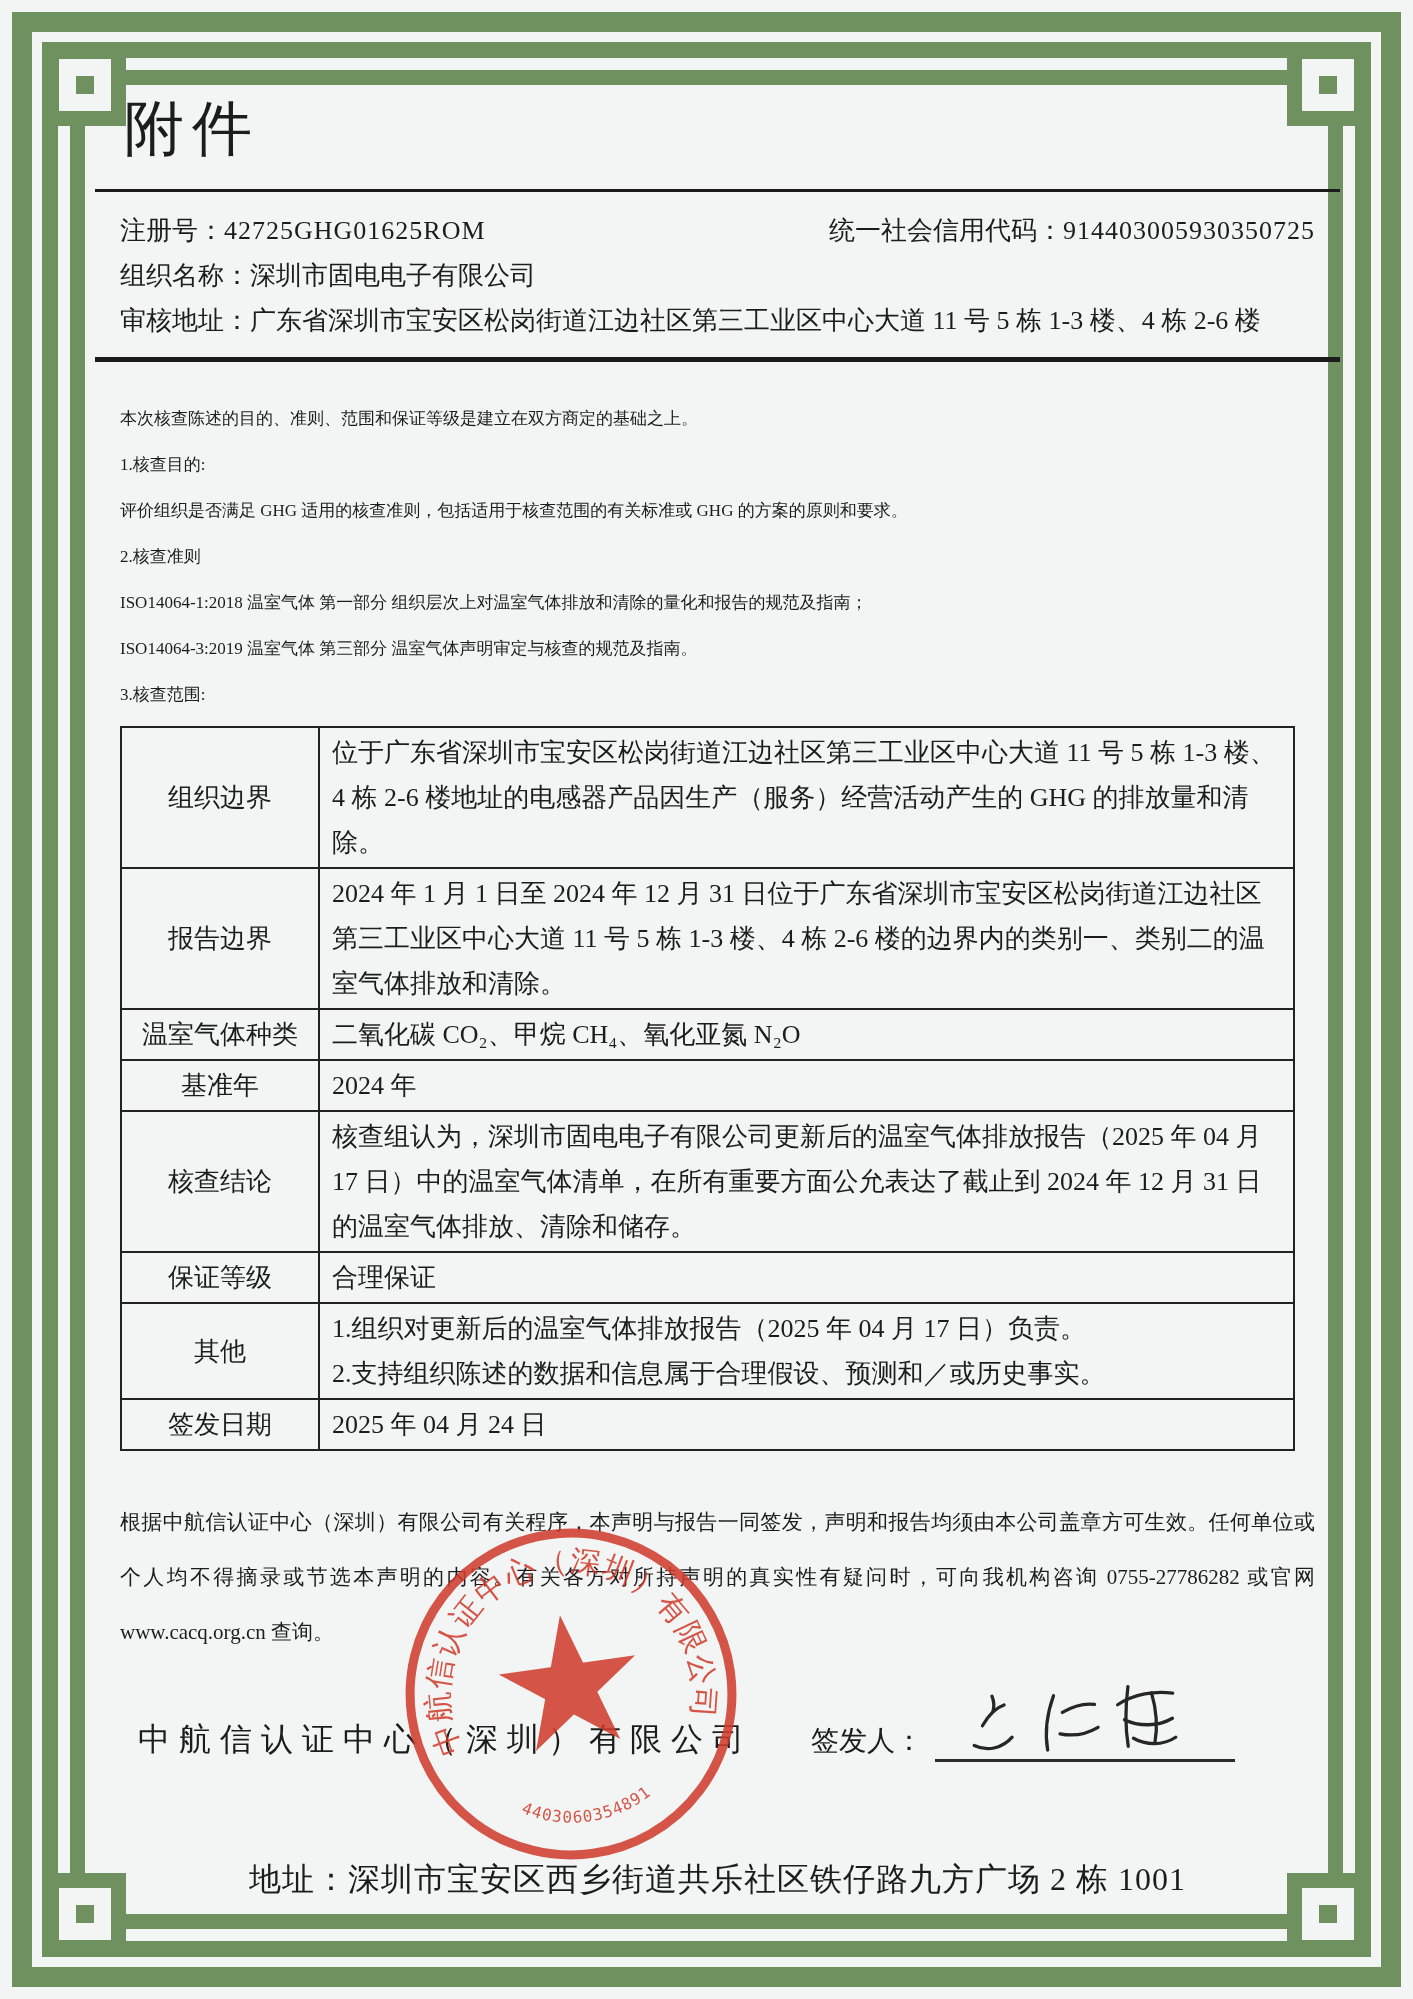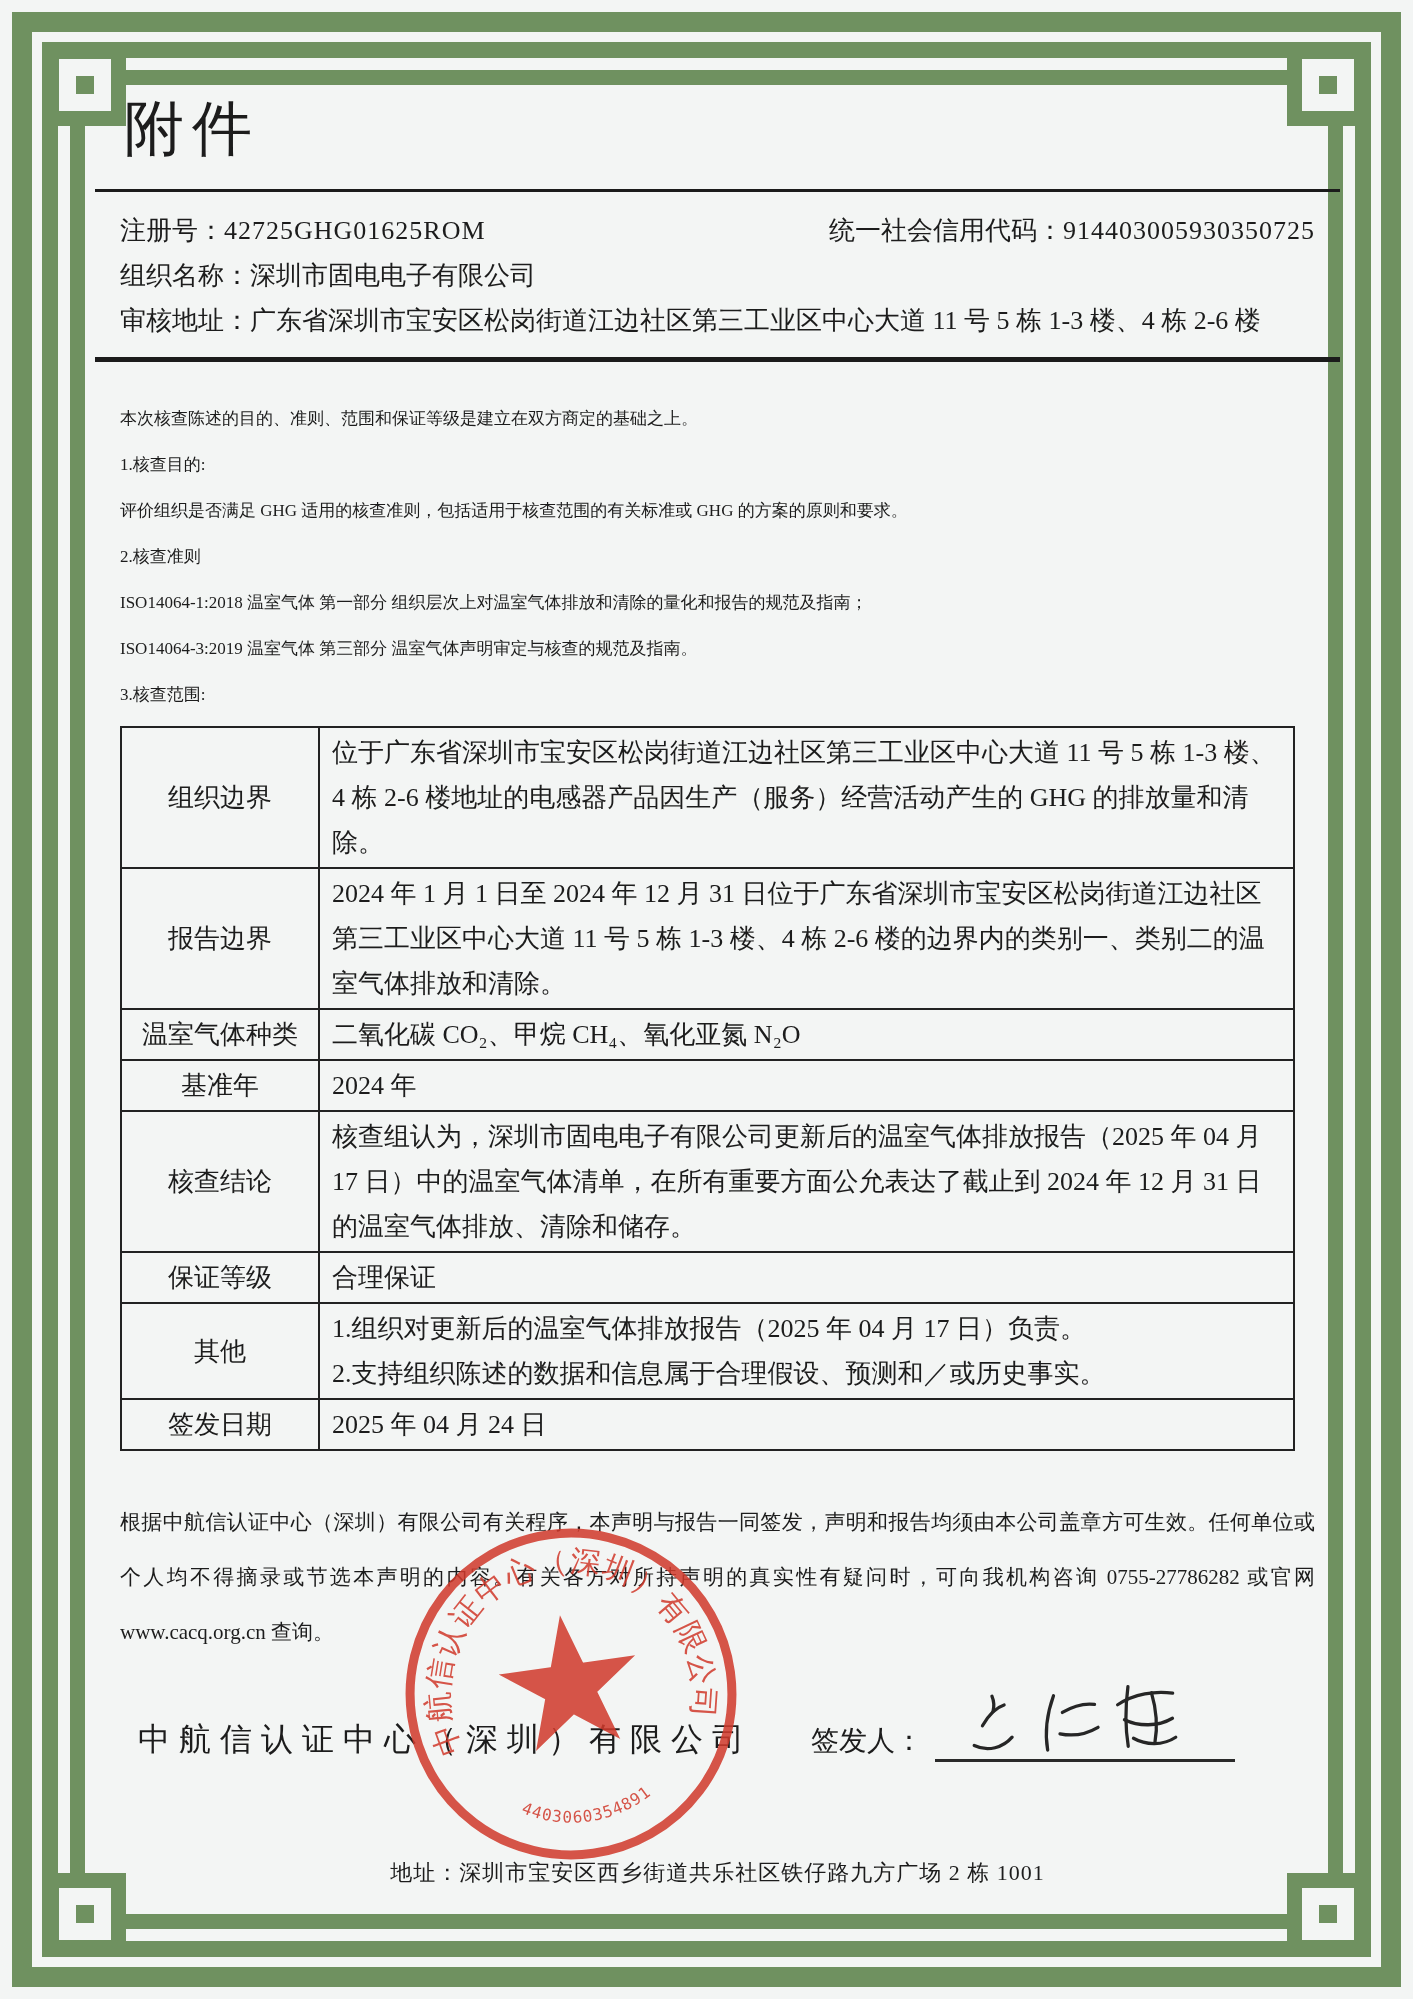--- a/index.html
+++ b/index.html
@@ -64,21 +64,21 @@
     padding-right:80px;position:relative;
   }
   .company-name{font-size:32px;letter-spacing:9px;margin-left:18px;}
   .signer{font-size:28px;display:flex;align-items:center;}
   .sig-line{
     display:inline-block;width:300px;height:40px;
     border-bottom:3px solid #2a2a2a;margin-left:12px;position:relative;
   }
   .sig-svg{position:absolute;left:20px;bottom:-6px;}
   .bottom-address{
-    margin-top:96px;text-align:center;font-size:22px;letter-spacing:1px;
+    margin-top:96px;text-align:center;font-size:32px;letter-spacing:1px;
   }
 
   
   .seal{
     position:absolute;left:395px;top:1518px;width:352px;height:352px;
     transform:rotate(-8deg);opacity:.86;z-index:5;
   }
   :root{--green:#6f9160;--red:#d13a2c;}
 </style>
 </head>

